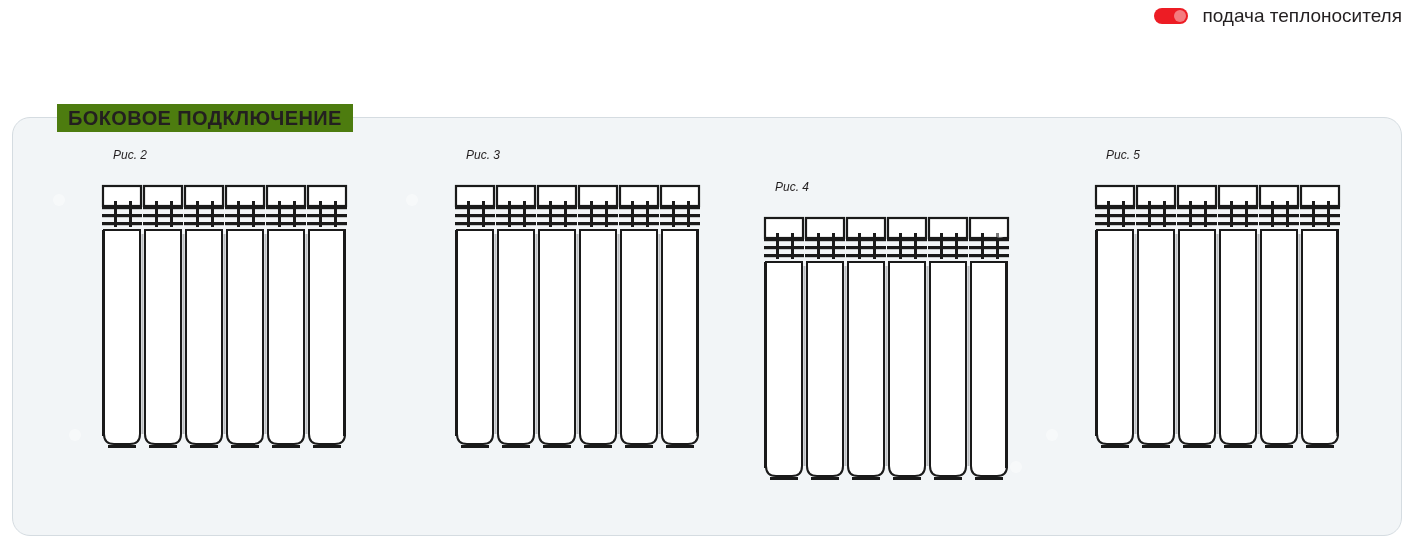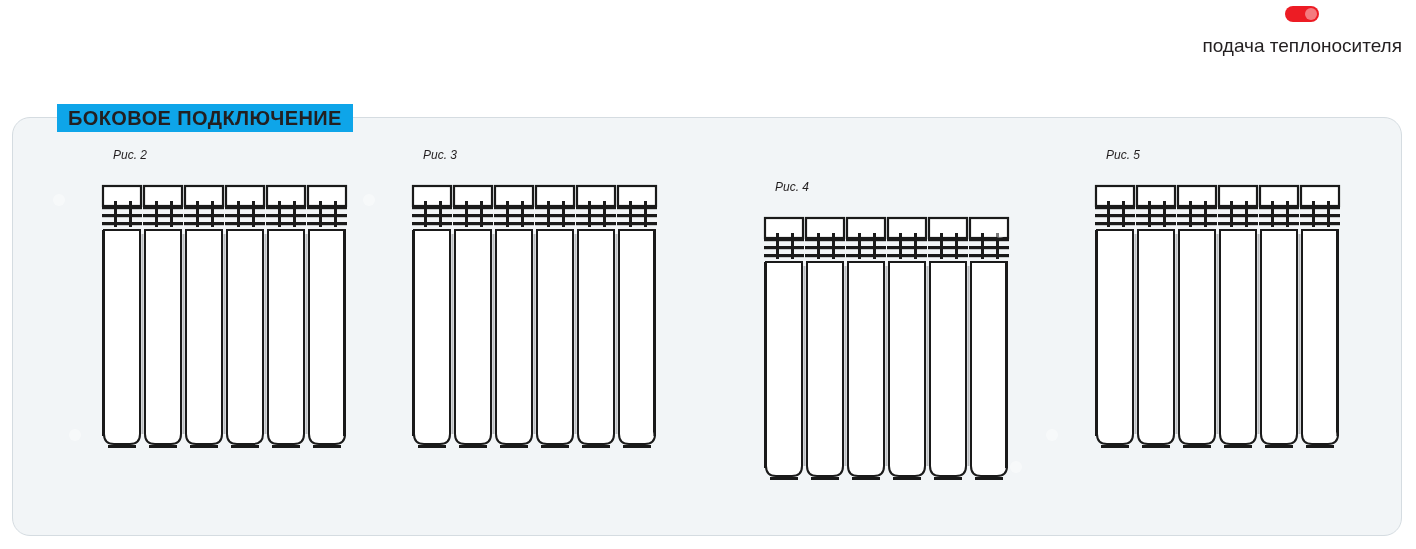--- a/index.html
+++ b/index.html
@@ -21,21 +21,20 @@
     right: 14px;
     display: flex;
     flex-direction: column;
     gap: 12px;
     align-items: flex-start;
   }
   .legend-row {
     display: flex;
     align-items: center;
     gap: 14px;
-    flex-direction: column;
   }
   .legend-label {
     font-size: 19px;
     color: #231f20;
     white-space: nowrap;
     line-height: 1;
   }
 
   
   .pill {
@@ -67,21 +66,21 @@
     width: 1390px;
     height: 419px;
     background: #F2F5F7;
     border: 1.5px solid #D5DCE1;
     border-radius: 18px;
   }
   .panel-title {
     position: absolute;
     left: 44px;
     top: -14px;
-    background: #0ea5e9;
+    background: #4d7c0f;
     padding: 0 11px;
     font-size: 20px;
     font-weight: bold;
     letter-spacing: 0.4px;
     color: #231f20;
     white-space: nowrap;
     line-height: 1.4;
   }
 
   
@@ -270,21 +269,21 @@
                 <span class="knob"></span>
               </span>
             </span>
           <span class="conn bottom-left">
               <span class="pill blue knob-left">
                 <span class="knob"></span>
               </span>
             </span>
      </div>
       </div>
-      <div class="figure" style="left: 354px;">
+      <div class="figure" style="left: 397px;">
         <div class="fig-label">Рис. 3</div>
      <div class="radiator-wrap">
        <svg class="radiator-svg" width="250" height="268" viewBox="0 0 250 268">
             <rect x="2" y="2" width="38" height="20" fill="#fff" stroke="#1a1a1a" stroke-width="2.2"></rect>
             <rect x="1" y="22" width="40" height="3.2" fill="#1a1a1a"></rect>
             <rect x="13" y="17" width="3" height="10" fill="#1a1a1a"></rect>
             <rect x="28" y="17" width="3" height="10" fill="#1a1a1a"></rect>
             <rect x="1" y="30" width="40" height="3.2" fill="#1a1a1a"></rect>
             <rect x="13" y="25" width="3" height="10" fill="#1a1a1a"></rect>
             <rect x="28" y="25" width="3" height="10" fill="#1a1a1a"></rect>

